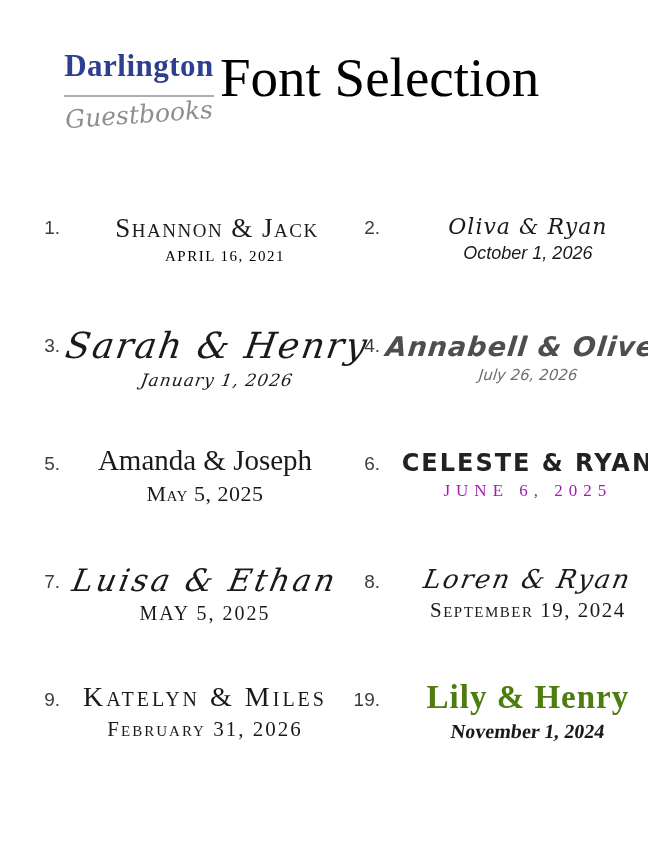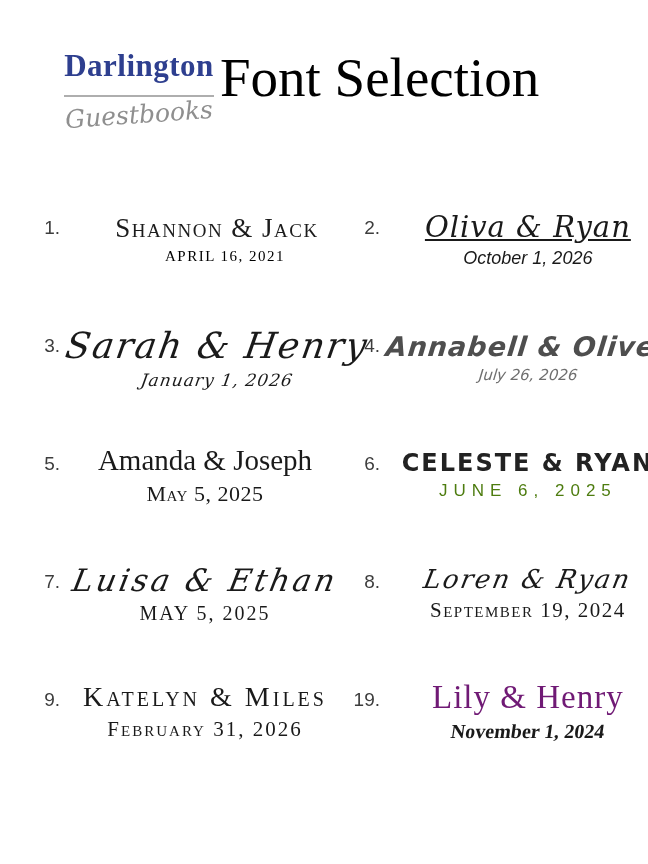--- a/index.html
+++ b/index.html
@@ -89,53 +89,53 @@
     text-align: center;
   }
   .name { display: inline-block; margin-bottom: 4px; white-space: nowrap; }
   .date { display: inline-block; white-space: nowrap; }
 
   
   .n1 { font-family: "Liberation Serif", serif; font-variant: small-caps; font-size: 27px; letter-spacing: 1.5px; color: #1c1c1c; margin-left: 24px; }
   .d1 { font-family: "Liberation Serif", serif; text-transform: uppercase; font-size: 15px; letter-spacing: 1.5px; color: #000000; margin-left: 40px; }
 
   
-  .n2 { font-family: "DejaVu Serif", serif; font-style: italic; font-size: 29px; letter-spacing: 1px; text-decoration: underline; }
+  .n2 { font-family: "DejaVu Serif", serif; font-style: italic; font-size: 22px; letter-spacing: 1px; }
   .d2 { font-family: Liberation Sans, sans-serif; font-style: italic; font-size: 18px; }
 
   
   .n3 { font-family: "DejaVu Serif", serif; font-style: italic; font-size: 36px; letter-spacing: 2px; transform: skewX(-9deg); }
   .d3 { font-family: "DejaVu Serif", serif; font-style: italic; font-size: 17px; letter-spacing: 1px; transform: skewX(-9deg); }
 
   
   .n4 { font-family: "DejaVu Sans", sans-serif; font-style: oblique; font-weight: 700; font-size: 27px; letter-spacing: 1px; color: #4e4e4e; transform: skewX(-6deg); }
   .d4 { font-family: "DejaVu Sans", sans-serif; font-style: oblique; font-size: 15px; color: #6f6f6f; transform: skewX(-6deg); }
 
   
   .n5 { font-family: "Liberation Serif", serif; font-size: 29px; }
   .d5 { font-family: "Liberation Serif", serif; font-variant: small-caps; font-size: 22px; letter-spacing: 0.5px; }
 
   
   .n6 { font-family: "DejaVu Sans", sans-serif; font-weight: 700; text-transform: uppercase; font-size: 24px; letter-spacing: 2px; color: #222222; }
-  .d6 { font-family: Liberation Sans, sans-serif; text-transform: uppercase; font-size: 17px; letter-spacing: 6px; color: #4d7c0f; text-align: right; }
+  .d6 { font-family: Liberation Serif, serif; text-transform: uppercase; font-size: 17px; letter-spacing: 6px; color: #a21caf; text-align: right; }
 
   
   .n7 { font-family: "DejaVu Serif", serif; font-style: italic; font-size: 31px; letter-spacing: 3px; transform: skewX(-11deg); }
   .d7 { font-family: "Liberation Serif", serif; text-transform: uppercase; font-size: 20px; letter-spacing: 2px; }
 
   
   .n8 { font-family: "DejaVu Serif", serif; font-style: italic; font-size: 26px; letter-spacing: 2px; transform: skewX(-11deg); }
   .d8 { font-family: "Liberation Serif", serif; font-variant: small-caps; font-size: 21px; letter-spacing: 1.5px; }
 
   
   .n9 { font-family: "Liberation Serif", serif; font-variant: small-caps; font-size: 28px; letter-spacing: 3px; }
   .d9 { font-family: "Liberation Serif", serif; font-variant: small-caps; font-size: 21px; letter-spacing: 2px; }
 
   
-  .n10 { font-family: "Liberation Serif", serif; font-weight: 400; font-size: 33px; letter-spacing: 1px; color: #701a75; }
+  .n10 { font-family: "Liberation Serif", serif; font-weight: 700; font-size: 33px; letter-spacing: 1px; color: #4d7c0f; }
   .d10 { font-family: "Liberation Serif", serif; font-weight: 700; font-size: 20px; transform: skewX(-8deg); }
 </style>
 </head>
 <body>
 
 <div class="header">
   <div class="logo">
     <div class="logo-name">Darlington</div>
     <div class="logo-sub">Guestbooks</div>
   </div>

